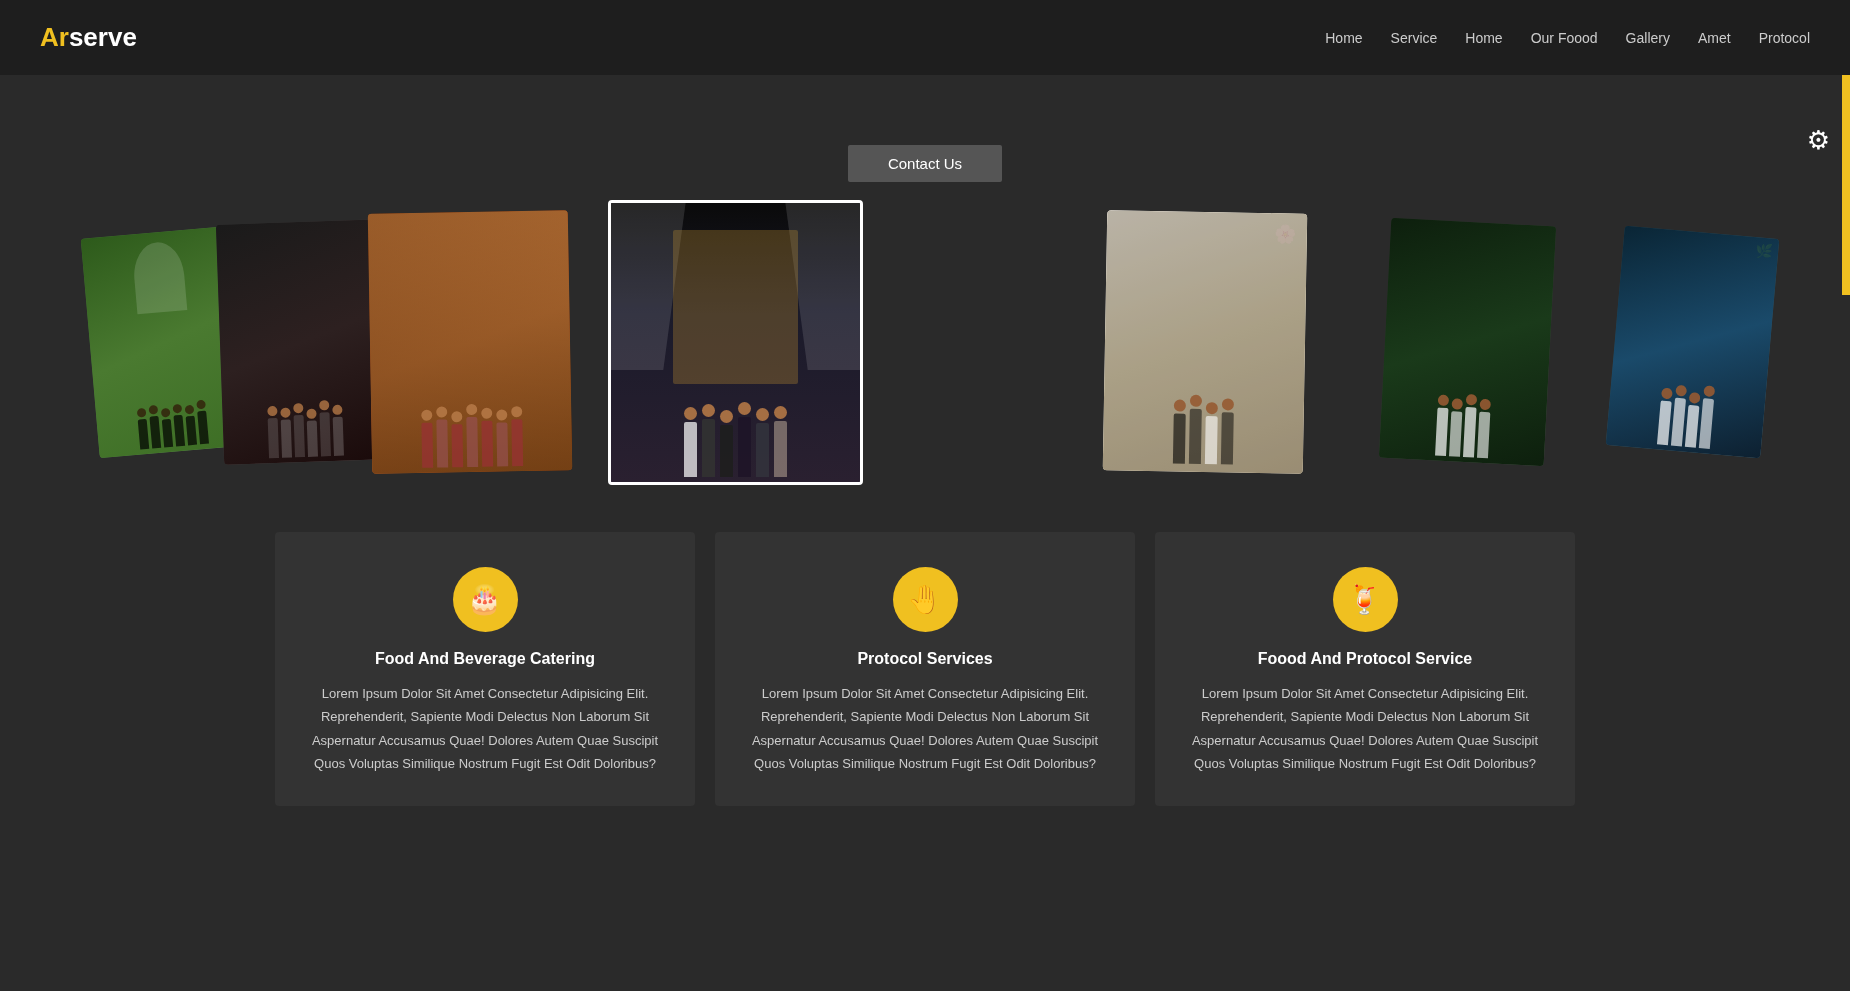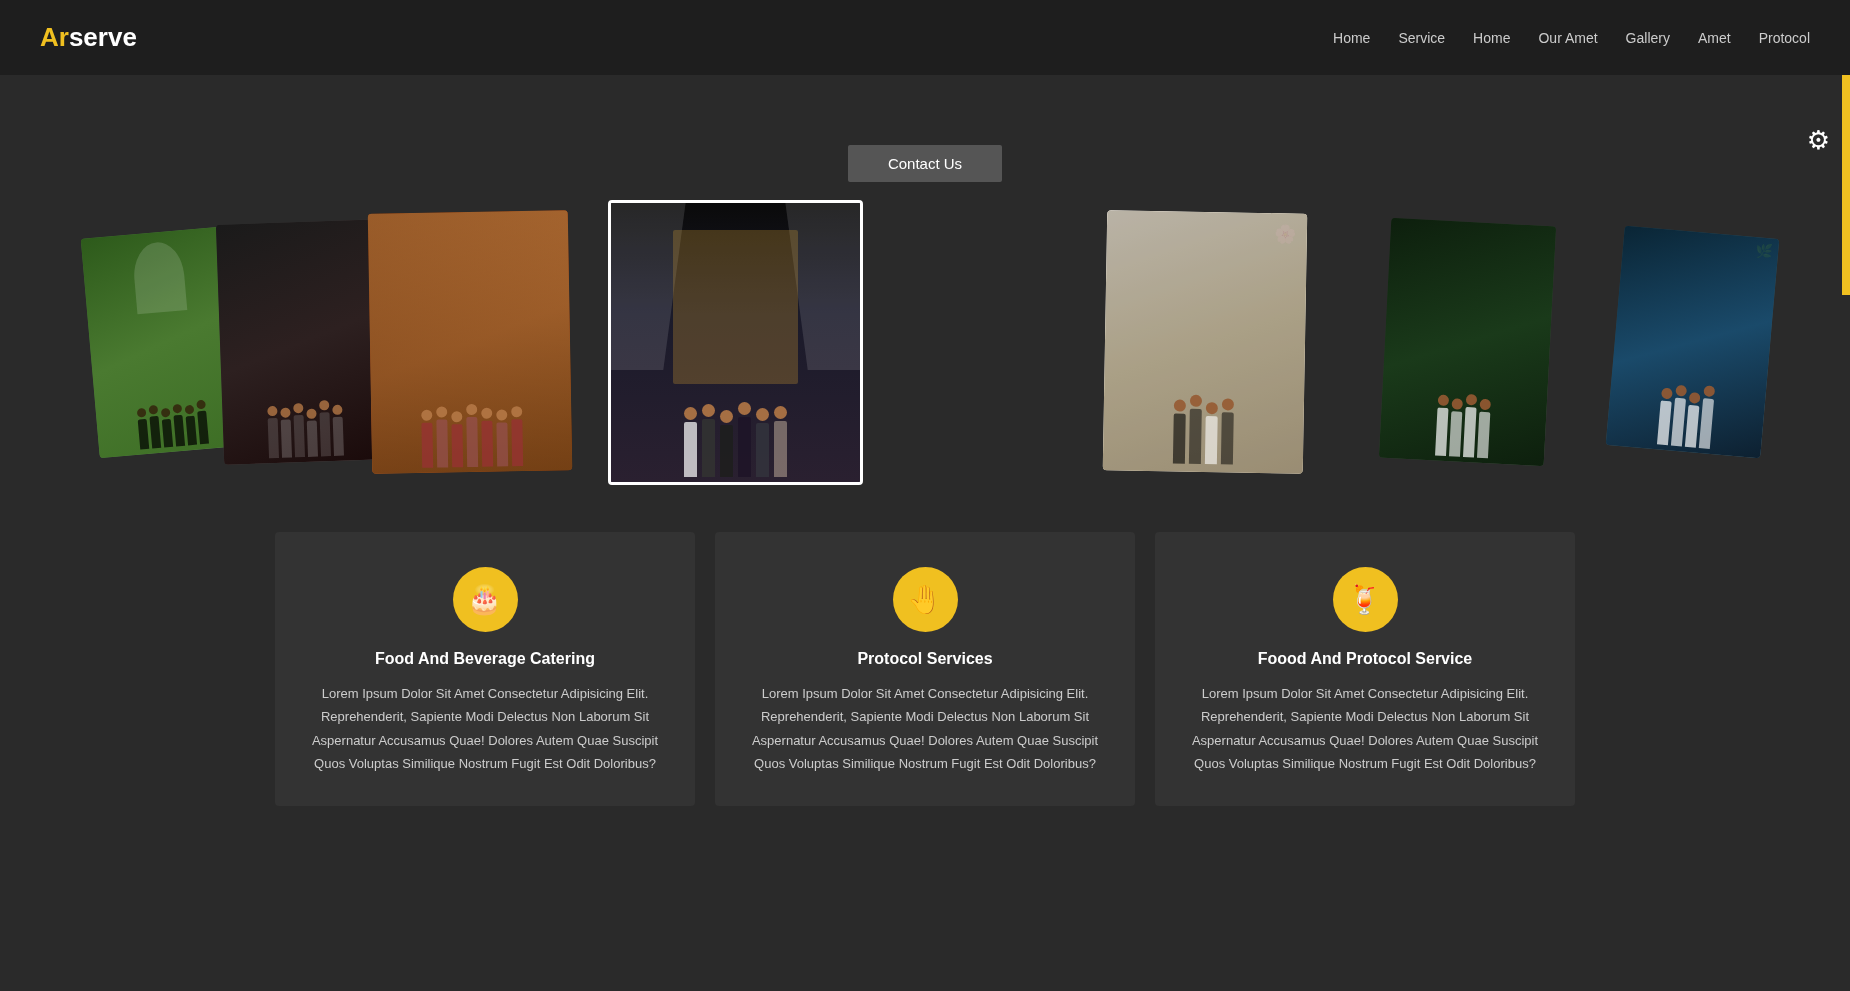--- a/index.html
+++ b/index.html
@@ -186,21 +186,21 @@
 <body>
 
 <nav>
   <div class="logo">
     <span class="ar">Ar</span><span>serve</span>
   </div>
   <ul class="nav-links">
     <li><a href="#">Home</a></li>
     <li><a href="#">Service</a></li>
     <li><a href="#">Home</a></li>
-    <li><a href="#">Our Amet</a></li>
+    <li><a href="#">Our Foood</a></li>
     <li><a href="#">Gallery</a></li>
     <li><a href="#">Amet</a></li>
     <li><a href="#">Protocol</a></li>
   </ul>
 </nav>
 
 <div class="right-accent-bar"></div>
 
 <section class="hero">
   <span class="gear-icon">⚙</span>

